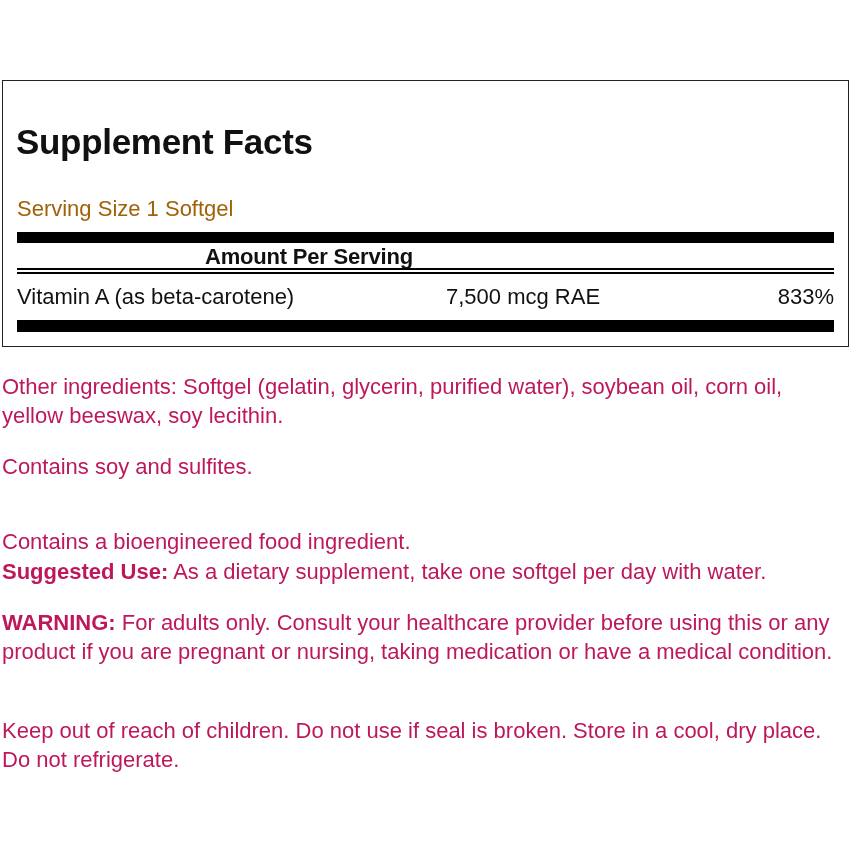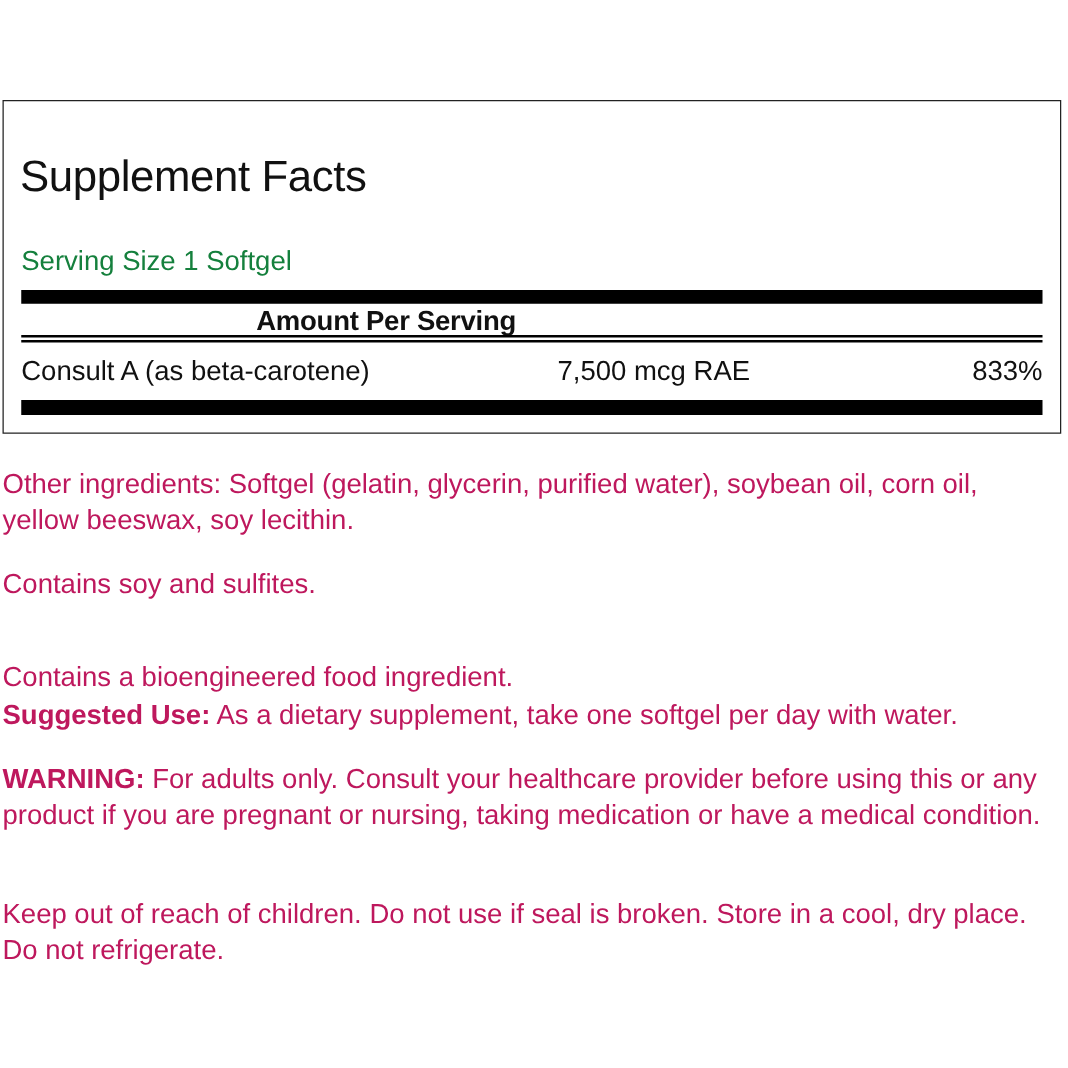--- a/index.html
+++ b/index.html
@@ -23,32 +23,32 @@
       height: 267px;
       border: 1px solid #222222;
       box-sizing: border-box;
       background: #ffffff;
     }
     .facts-title {
       position: absolute;
       left: 16px;
       top: 124px;
       font-size: 35px;
-      font-weight: normal;
+      font-weight: bold;
       letter-spacing: -0.3px;
       line-height: 1;
       color: #111;
     }
     .serving-size {
       position: absolute;
       left: 17px;
       top: 198px;
       font-size: 22px;
       line-height: 1;
-      color: #15803d;
+      color: #a16207;
     }
     .thick-bar {
       position: absolute;
       left: 17px;
       width: 817px;
       background: #000;
     }
     .thick-bar.top { top: 232px; height: 11px; }
     .thick-bar.bottom { top: 320px; height: 12px; }
 
@@ -128,21 +128,21 @@
 
 <div class="thick-bar top"></div>
 
 <div class="header-row">
   <span class="hdr-amount">Amount Per Serving</span>
 </div>
 
 <div class="double-rule"></div>
 
 <div class="nutrient-row">
-  <span class="nutrient-name">Consult A (as beta-carotene)</span>
+  <span class="nutrient-name">Vitamin A (as beta-carotene)</span>
   <span class="nutrient-amount">7,500 mcg RAE</span>
   <span class="nutrient-dv">833%</span>
 </div>
 
 <div class="thick-bar bottom"></div>
 
 <p class="para p-other">Other ingredients: Softgel (gelatin, glycerin, purified water), soybean oil, corn oil, yellow beeswax, soy lecithin.</p>
 
 <p class="para p-soy">Contains soy and sulfites.</p>
 

